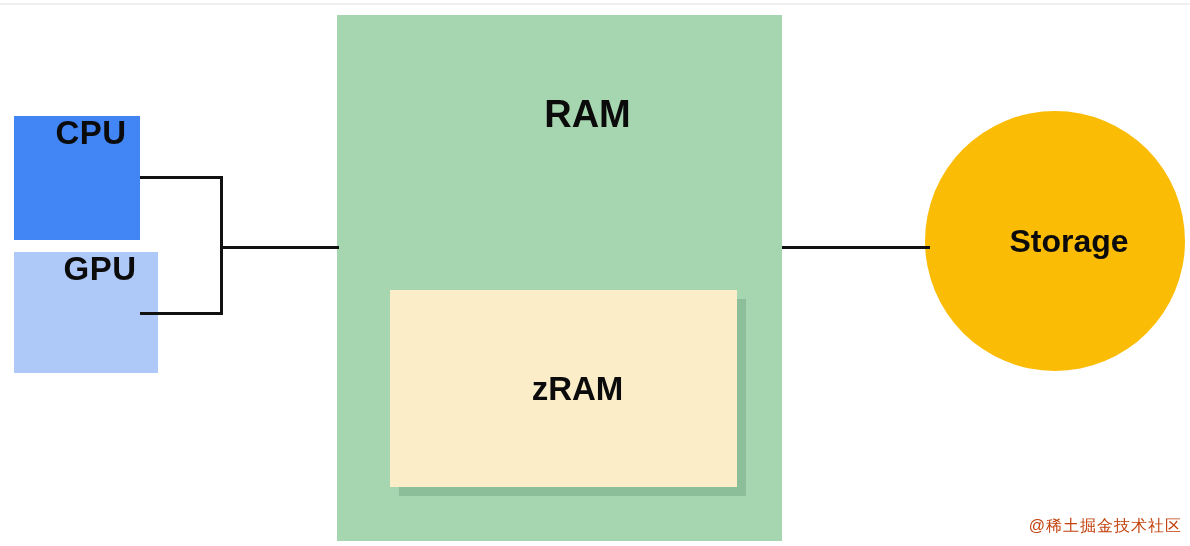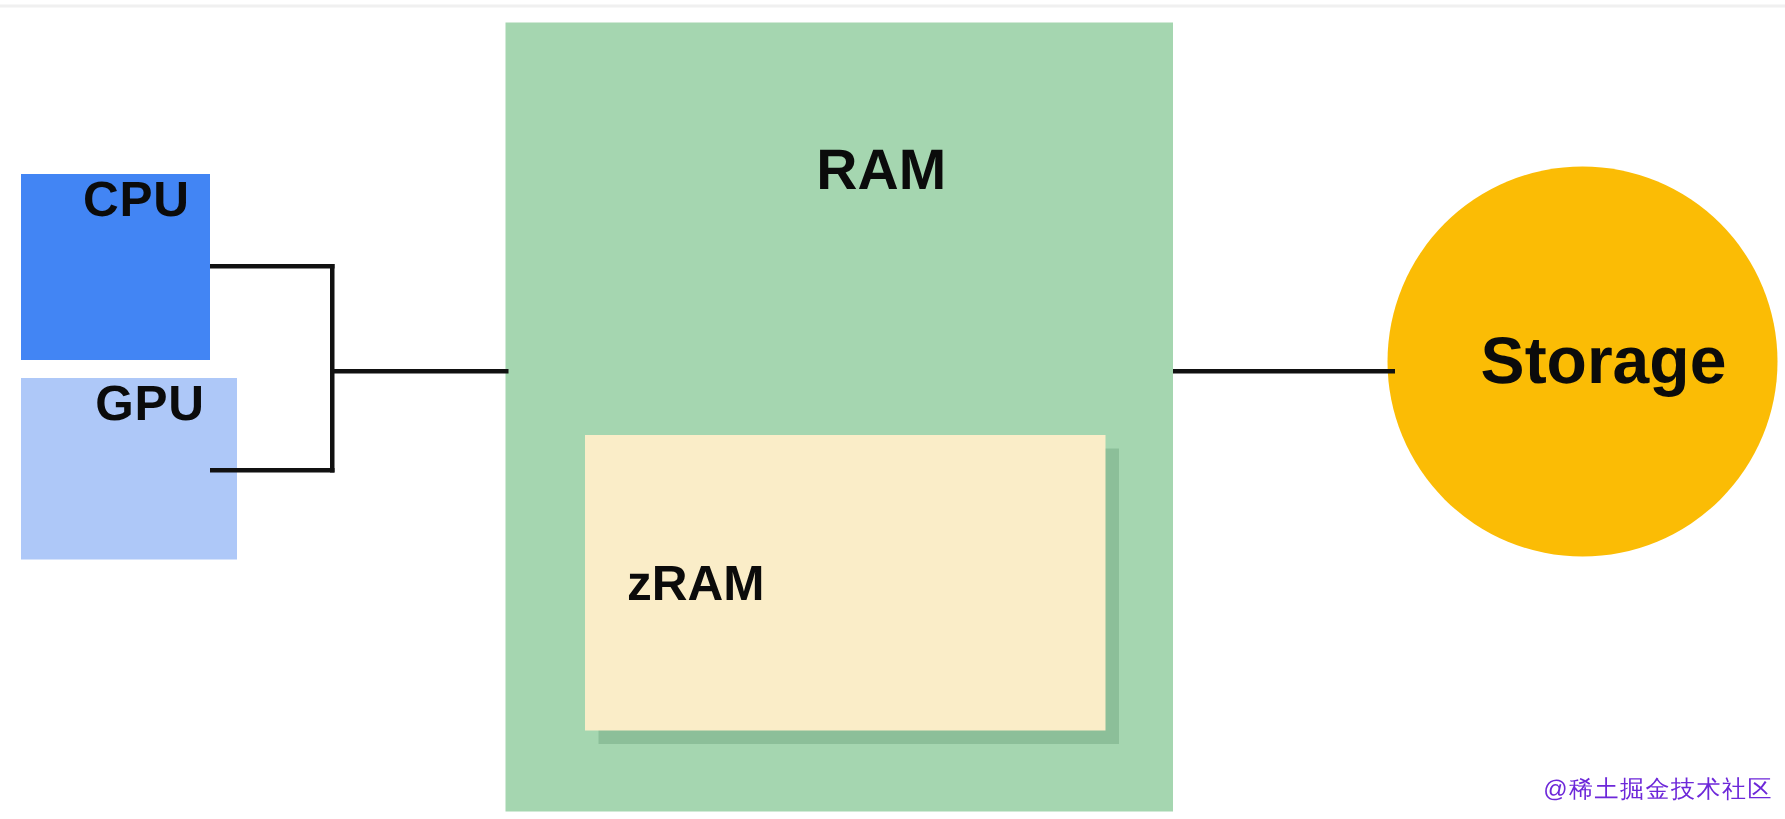--- a/index.html
+++ b/index.html
@@ -90,40 +90,41 @@
   }
   #zram-box {
     position: absolute;
     left: 390px;
     top: 290px;
     width: 347px;
     height: 197px;
     background: #faedc8;
     display: flex;
     align-items: center;
+    justify-content: center;
   }
   #zram-box .node-label {
     font-size: 33px;
   }
 
   
   #storage-circle {
     position: absolute;
     left: 925px;
     top: 111px;
     width: 260px;
     height: 260px;
     border-radius: 50%;
     background: #fbbc05;
     display: flex;
     align-items: center;
     justify-content: center;
   }
   #storage-circle .node-label {
-    font-size: 44px;
+    font-size: 32px;
   }
 
   
   .line {
     position: absolute;
     background: #111111;
   }
   .line-h { height: 3px; }
   .line-v { width: 3px; }
 
@@ -131,21 +132,21 @@
   #conn-gpu        { left: 140px; top: 312px; width: 83px; }
   #conn-vertical   { left: 220px; top: 176px; height: 139px; }
   #conn-bus        { left: 220px; top: 246px; width: 119px; }
   #conn-storage    { left: 782px; top: 246px; width: 148px; }
 
   
   #watermark {
     position: absolute;
     right: 8px;
     bottom: 9px;
-    color: #6d28d9;
+    color: #c2410c;
     font-size: 16px;
     letter-spacing: 1px;
     white-space: nowrap;
   }
 </style>
 </head>
 <body>
 
 <div id="canvas">
 

